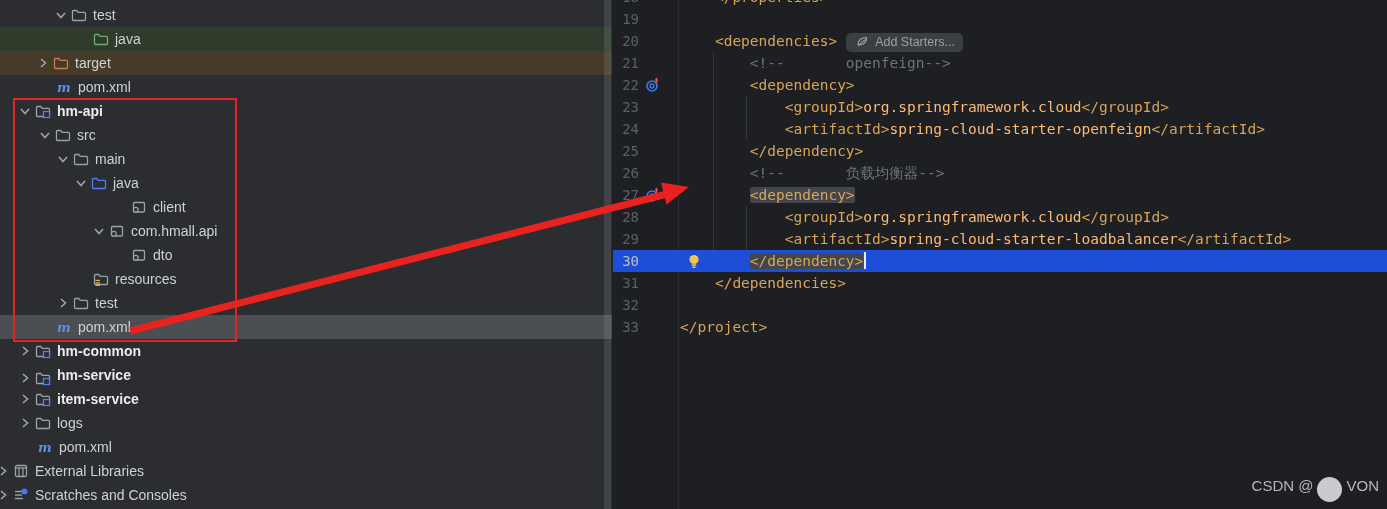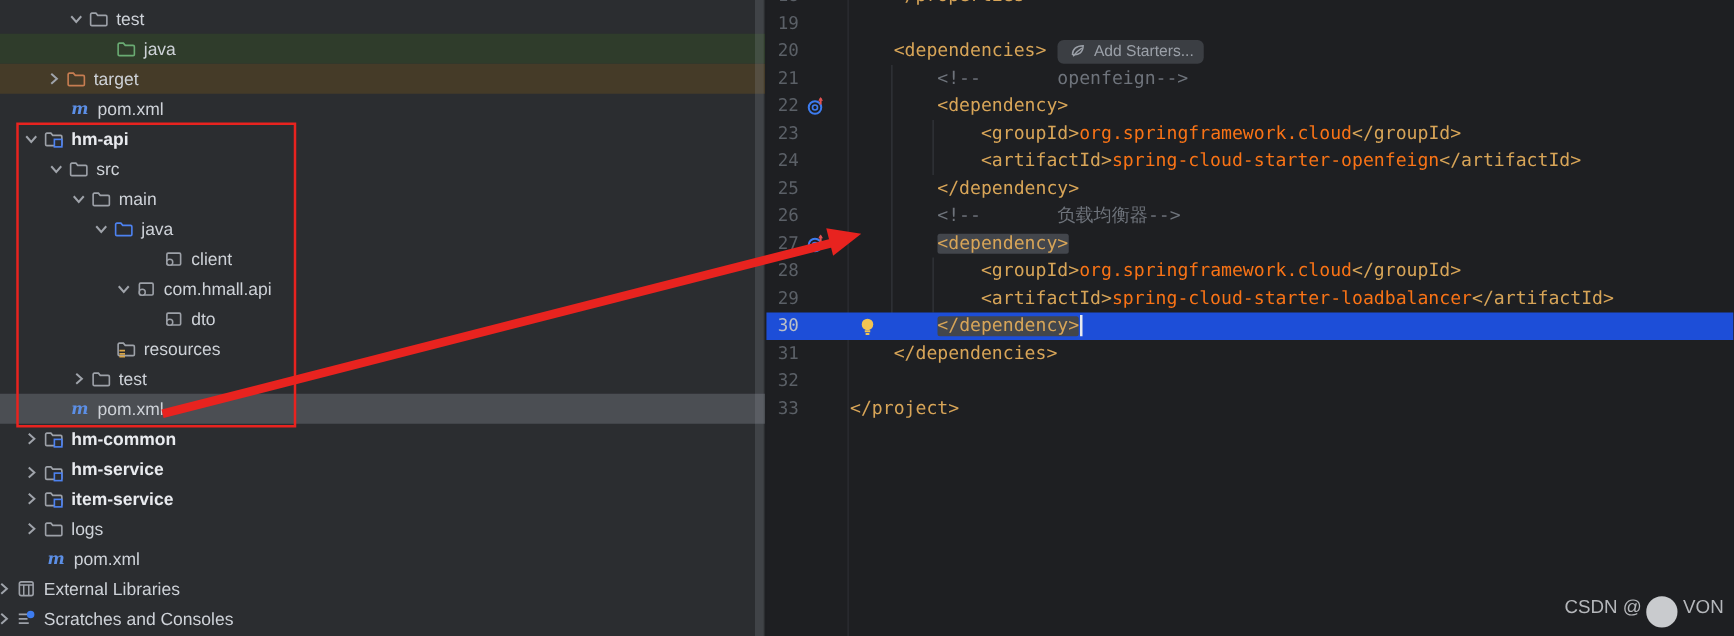--- a/index.html
+++ b/index.html
@@ -28,21 +28,21 @@
   #gutter-sep { position:absolute; left:65px; top:0; width:1px; height:509px; background:#2c2e33; }
   .iguide { position:absolute; width:1px; background:#33363b; }
   #code-lines { position:absolute; left:0; top:-14px; width:774px; }
   .cline { position:relative; height:22px; line-height:22px; white-space:pre; width:774px; }
   .cline.caret-row { background:#1d4ed8; }
   .cline .lnum { position:absolute; left:0; top:0; width:26px; text-align:right;
                  color:#5b6067; font-size:14px; }
   .cline.caret-row .lnum { color:#bcc0c7; }
   .cline .ccode { position:absolute; left:67px; top:0; }
   .seg-tag { color:#d8a558; }
-  .seg-text { color:#f97316;text-align:center; }
+  .seg-text { color:#fdba74;text-align:center; }
   .seg-comment { color:#6e737b; }
   .seg-hl { background:#43464c; border-radius:2px; }
   .caret-bar { display:inline-block; width:2px; height:17px; background:#e8eaee;
                vertical-align:text-bottom; margin-left:1px; }
   .gicon { position:absolute; top:2px; width:17px; height:17px; display:flex;
            align-items:center; justify-content:center; }
   .gicon.bean { left:31px; }
   .gicon.bulb { left:72px; }
   .hint-pill { display:inline-flex; align-items:center; gap:5px; margin-left:9px;
                background:#3b3e43; border-radius:5px; padding:0 8px; height:19px;

